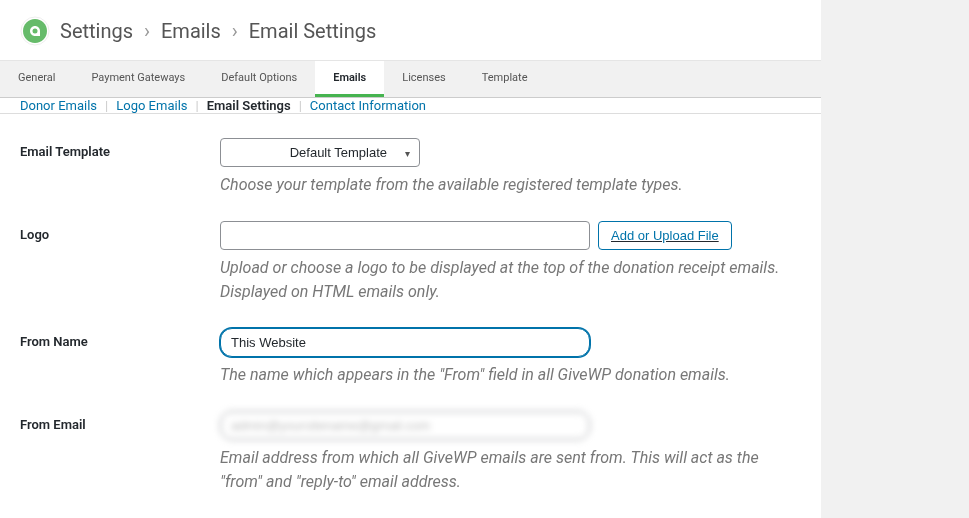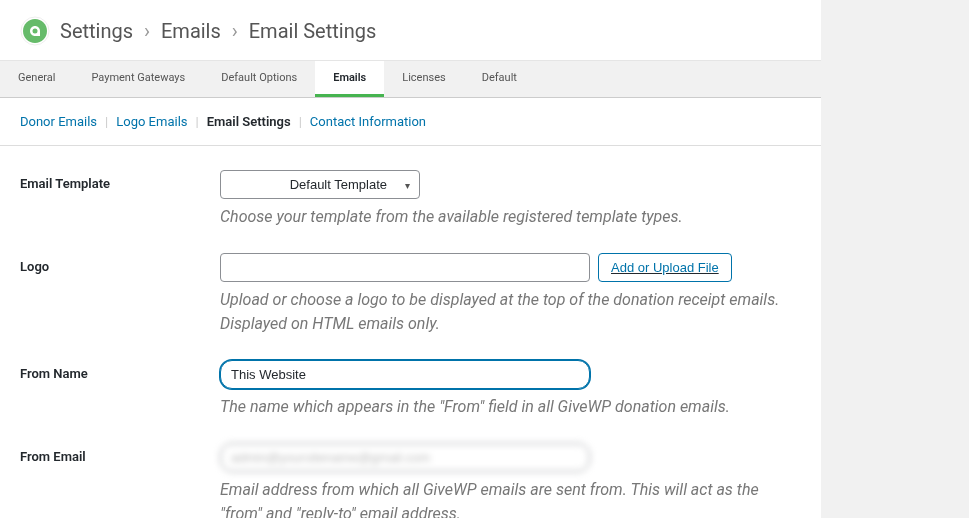--- a/index.html
+++ b/index.html
@@ -65,21 +65,21 @@
       background: #fff;
       color: #23282d;
       font-weight: 600;
       border-bottom: 3px solid #46b450;
     }
 
     
     .sub-nav {
       display: flex;
       align-items: center;
-      padding: 16px 20px;
+      padding: 0 20px;
       border-bottom: 1px solid #ddd;
       background: #fff;
       gap: 4px;
     }
     .sub-nav-link {
       font-size: 13px;
       color: #0073aa;
       text-decoration: none;
       cursor: pointer;
     }
@@ -228,21 +228,21 @@
       <span>Email Settings</span>
     </div>
   </div>
 
   <div class="nav-tabs">
     <a class="nav-tab">General</a>
     <a class="nav-tab">Payment Gateways</a>
     <a class="nav-tab">Default Options</a>
     <a class="nav-tab active">Emails</a>
     <a class="nav-tab">Licenses</a>
-    <a class="nav-tab">Default</a>
+    <a class="nav-tab">Template</a>
   </div>
 
   <div class="sub-nav">
     <a class="sub-nav-link">Donor Emails</a>
     <span class="sub-nav-sep">|</span>
     <a class="sub-nav-link">Logo Emails</a>
     <span class="sub-nav-sep">|</span>
     <a class="sub-nav-link active">Email Settings</a>
     <span class="sub-nav-sep">|</span>
     <a class="sub-nav-link">Contact Information</a>

